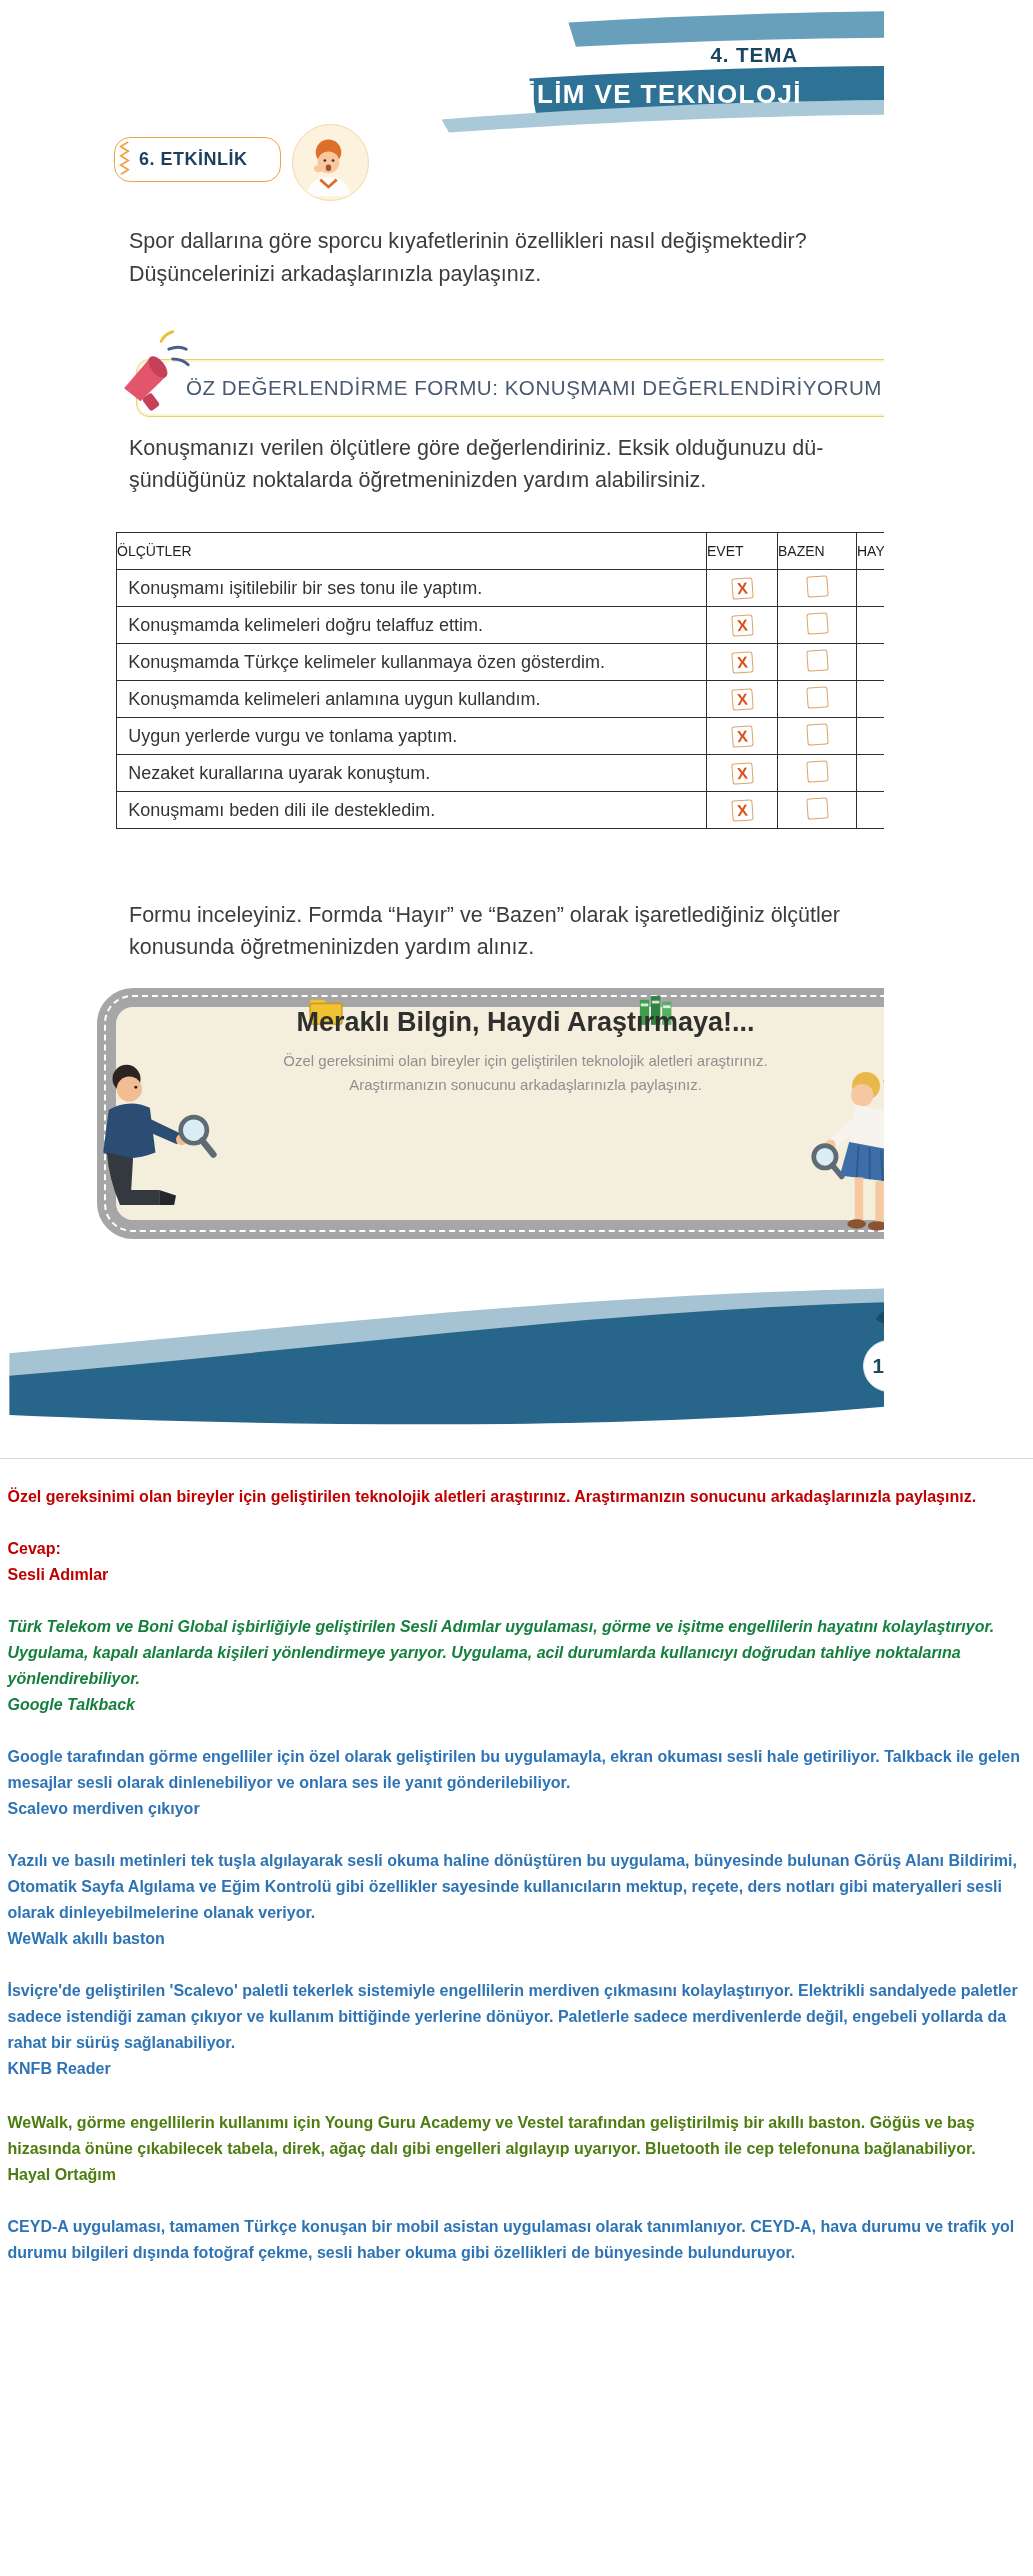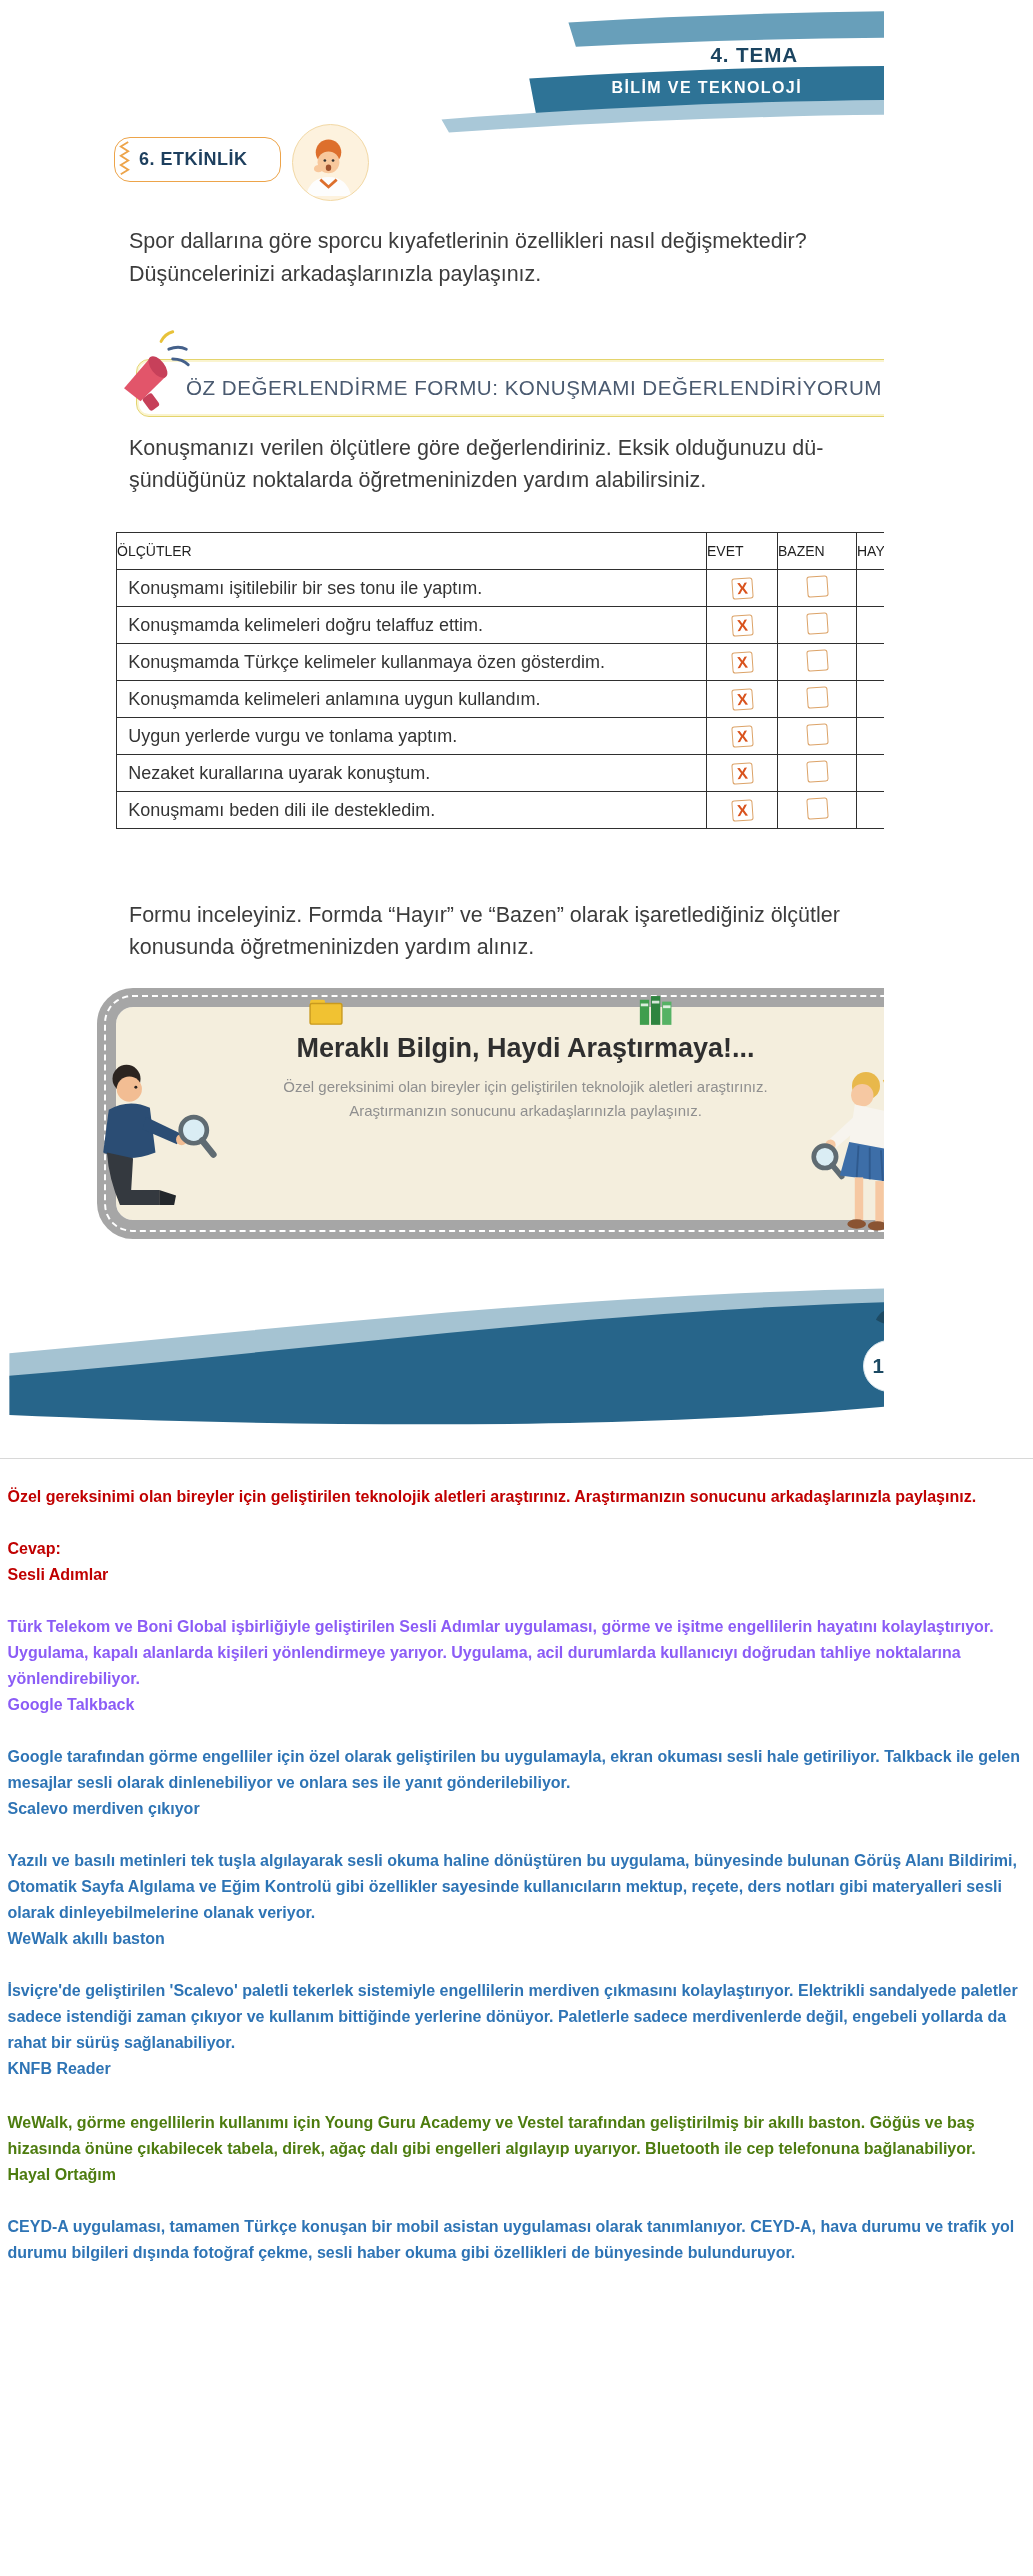--- a/index.html
+++ b/index.html
@@ -6,21 +6,21 @@
   body {
     width:1033px; height:2576px; background:#ffffff; position:relative;
     font-family:"Liberation Sans", sans-serif; overflow:hidden;
   }
 
   
   .book-page { position:absolute; top:0; left:9px; width:875px; height:1458px; background:#fff; overflow:hidden; }
 
   .header-svg { position:absolute; top:0; left:0; width:1033px; height:140px; }
   .tema-label { position:absolute; top:43px; right:86px; font-size:20.6px; font-weight:bold; color:#1b4460; letter-spacing:0.9px; }
-  .unit-title { position:absolute; top:79px; right:82px; font-size:16px; font-weight:bold; color:#ffffff; letter-spacing:1.4px; }
+  .unit-title { position:absolute; top:79px; right:82px; font-size:26px; font-weight:bold; color:#ffffff; letter-spacing:1.4px; }
 
   .activity-badge { position:absolute; left:105px; top:137px; width:165px; height:43px; background:#fff;
     border:1.9px solid #eda44a; border-radius:16px; display:flex; align-items:center; }
   .badge-zigzag { position:absolute; left:2.8px; top:2.8px; height:37px; width:13px; }
   .activity-label { font-size:18px; font-weight:bold; color:#1d3f5e; letter-spacing:0.5px; padding-left:24px; }
 
   .kid-icon { position:absolute; left:283px; top:124px; width:75px; height:75px; border-radius:50%;
     background:#fdf2de; border:1.9px solid #f2d8a4; overflow:hidden; }
 
   .question-text { position:absolute; left:120px; top:225px; width:871px; font-size:21.5px; color:#3c3c3c;
@@ -43,21 +43,21 @@
     align-items:center; justify-content:center; font-size:16px; font-weight:bold;
     color:var(--mark-orange, #D9531E); background:#fff; transform:rotate(-4deg); }
 
   .note-text { position:absolute; left:120px; top:899px; width:880px; font-size:21.5px; color:#3c3c3c;
     line-height:1.5; white-space:pre-line; margin:0; }
 
   .research-panel { position:absolute; left:88px; top:988px; width:857px; height:251px; box-sizing:border-box;
     border:19px solid #a6a6a6; border-radius:36px; background:#f4eedd; background-clip:padding-box; }
   .research-panel::before { content:""; position:absolute; inset:-12px; border:2.8px dashed #ffffff;
     border-radius:28px; pointer-events:none; }
-  .panel-inner { position:absolute; inset:0; text-align:center; padding-top:26px; }
+  .panel-inner { position:absolute; inset:0; text-align:center; }
   .panel-title { font-size:27px; font-weight:bold; color:#2f2f2f; margin-bottom:11.2px; }
   .panel-text { font-size:15px; color:#8f8f8f; line-height:1.6; white-space:pre-line; }
   .folder-icon { position:absolute; left:192px; top:-11.2px; width:36px; height:30px; }
   .books-icon { position:absolute; left:522px; top:-13px; width:39px; height:32px; }
   .boy-illustration { position:absolute; left:-39px; bottom:-26px; width:142px; height:198px; }
   .girl-illustration { position:absolute; right:-15px; bottom:-22.5px; width:140px; height:191px; }
 
   .footer-svg { position:absolute; left:0; top:1271px; width:1033px; height:187px; }
   .bird-icon { position:absolute; left:863px; top:1303px; width:34px; height:28px; }
   .page-circle { position:absolute; left:854px; top:1340px; width:52px; height:52px; border-radius:50%;
@@ -247,21 +247,21 @@
   </div>
 
 </div>
 
 <div class="separator"></div>
 
 <div class="answers">
     <p class="answer-block" style="color: rgb(192, 0, 0);">Özel gereksinimi olan bireyler için geliştirilen teknolojik aletleri araştırınız. Araştırmanızın sonucunu arkadaşlarınızla paylaşınız.</p>
     <p class="answer-block" style="color: rgb(192, 0, 0);">Cevap:
 Sesli Adımlar</p>
-    <p class="answer-block" style="color: #8b5cf6;">Türk Telekom ve Boni Global işbirliğiyle geliştirilen Sesli Adımlar uygulaması, görme ve işitme engellilerin hayatını kolaylaştırıyor. Uygulama, kapalı alanlarda kişileri yönlendirmeye yarıyor. Uygulama, acil durumlarda kullanıcıyı doğrudan tahliye noktalarına yönlendirebiliyor.
+    <p class="answer-block" style="color: #15803d; font-style: italic;">Türk Telekom ve Boni Global işbirliğiyle geliştirilen Sesli Adımlar uygulaması, görme ve işitme engellilerin hayatını kolaylaştırıyor. Uygulama, kapalı alanlarda kişileri yönlendirmeye yarıyor. Uygulama, acil durumlarda kullanıcıyı doğrudan tahliye noktalarına yönlendirebiliyor.
 Google Talkback</p>
     <p class="answer-block" style="color: rgb(46, 116, 181);">Google tarafından görme engelliler için özel olarak geliştirilen bu uygulamayla, ekran okuması sesli hale getiriliyor. Talkback ile gelen mesajlar sesli olarak dinlenebiliyor ve onlara ses ile yanıt gönderilebiliyor.
 Scalevo merdiven çıkıyor</p>
     <p class="answer-block" style="color: rgb(46, 116, 181);">Yazılı ve basılı metinleri tek tuşla algılayarak sesli okuma haline dönüştüren bu uygulama, bünyesinde bulunan Görüş Alanı Bildirimi, Otomatik Sayfa Algılama ve Eğim Kontrolü gibi özellikler sayesinde kullanıcıların mektup, reçete, ders notları gibi materyalleri sesli olarak dinleyebilmelerine olanak veriyor.
 WeWalk akıllı baston</p>
     <p class="answer-block" style="color: rgb(46, 116, 181);">İsviçre'de geliştirilen 'Scalevo' paletli tekerlek sistemiyle engellilerin merdiven çıkmasını kolaylaştırıyor. Elektrikli sandalyede paletler sadece istendiği zaman çıkıyor ve kullanım bittiğinde yerlerine dönüyor. Paletlerle sadece merdivenlerde değil, engebeli yollarda da rahat bir sürüş sağlanabiliyor.
 KNFB Reader</p>
     <p class="answer-block" style="color: #4d7c0f; margin-top: 28px;">WeWalk, görme engellilerin kullanımı için Young Guru Academy ve Vestel tarafından geliştirilmiş bir akıllı baston. Göğüs ve baş hizasında önüne çıkabilecek tabela, direk, ağaç dalı gibi engelleri algılayıp uyarıyor. Bluetooth ile cep telefonuna bağlanabiliyor.
 Hayal Ortağım</p>
     <p class="answer-block" style="color: rgb(46, 116, 181);">CEYD-A uygulaması, tamamen Türkçe konuşan bir mobil asistan uygulaması olarak tanımlanıyor. CEYD-A, hava durumu ve trafik yol durumu bilgileri dışında fotoğraf çekme, sesli haber okuma gibi özellikleri de bünyesinde bulunduruyor.</p>

